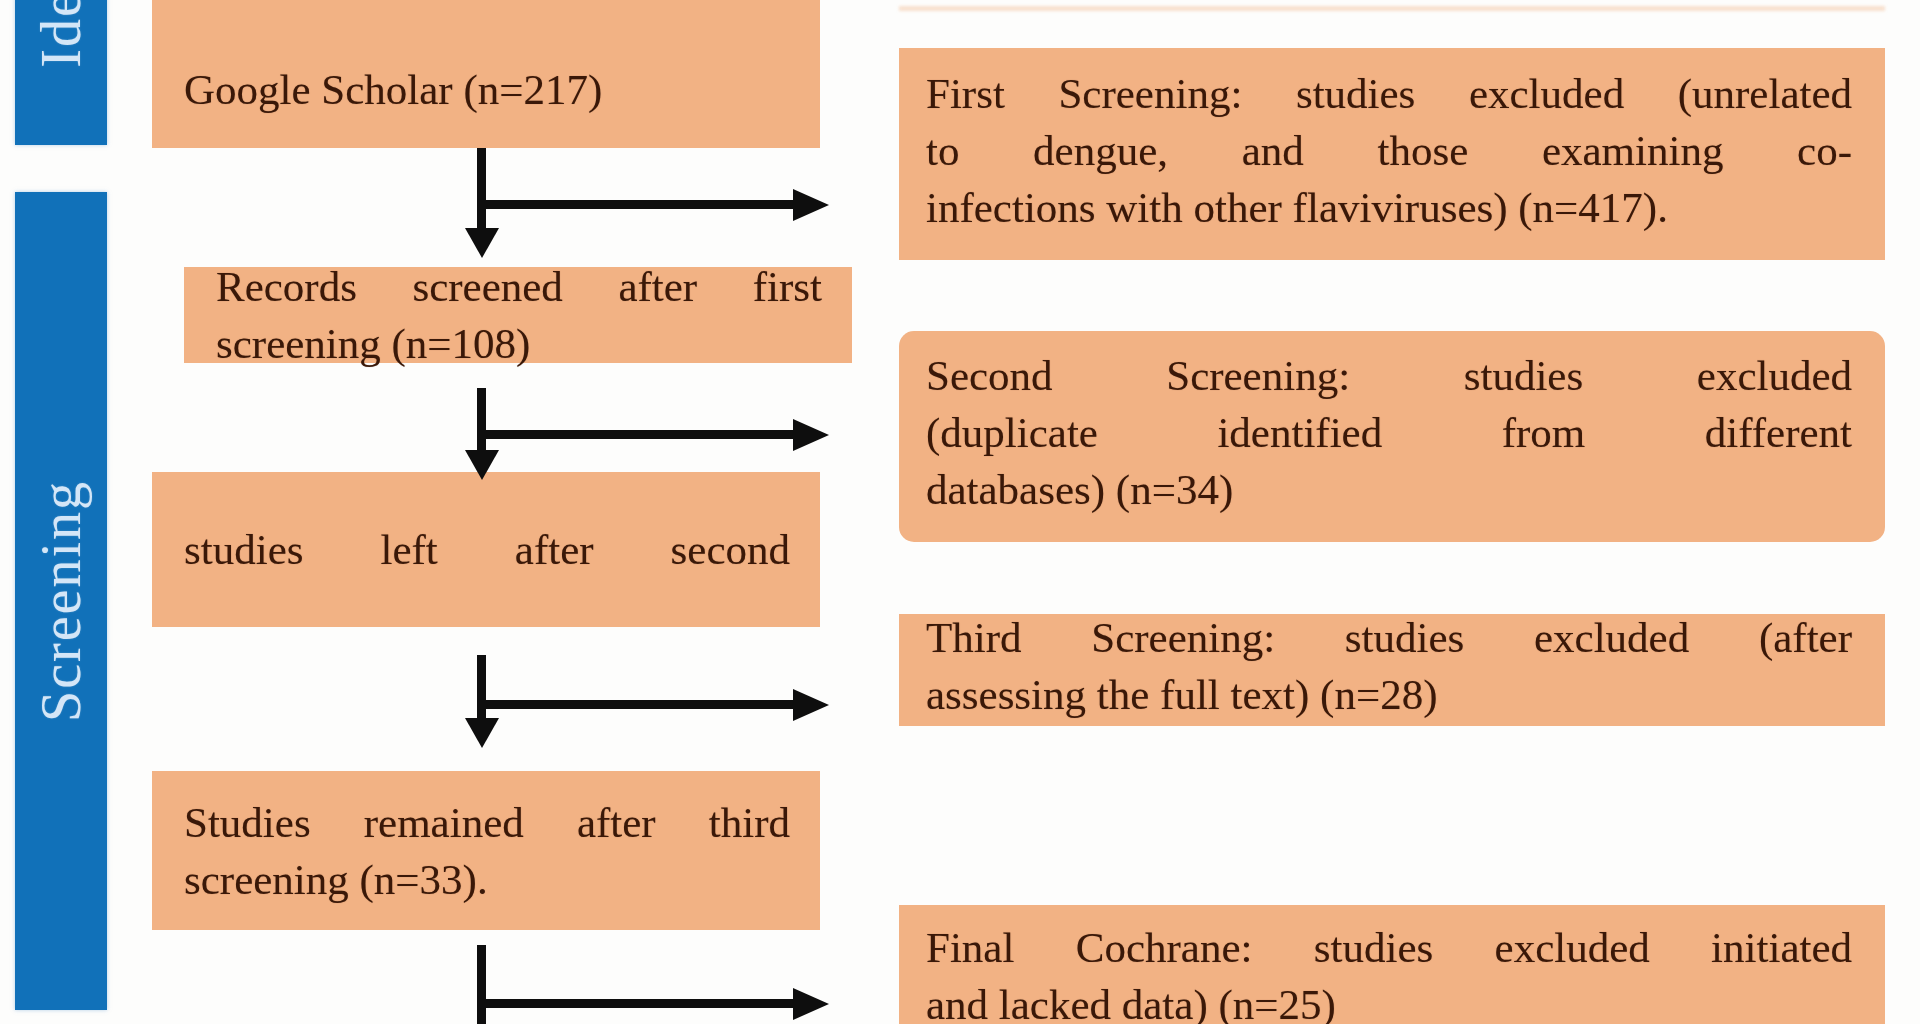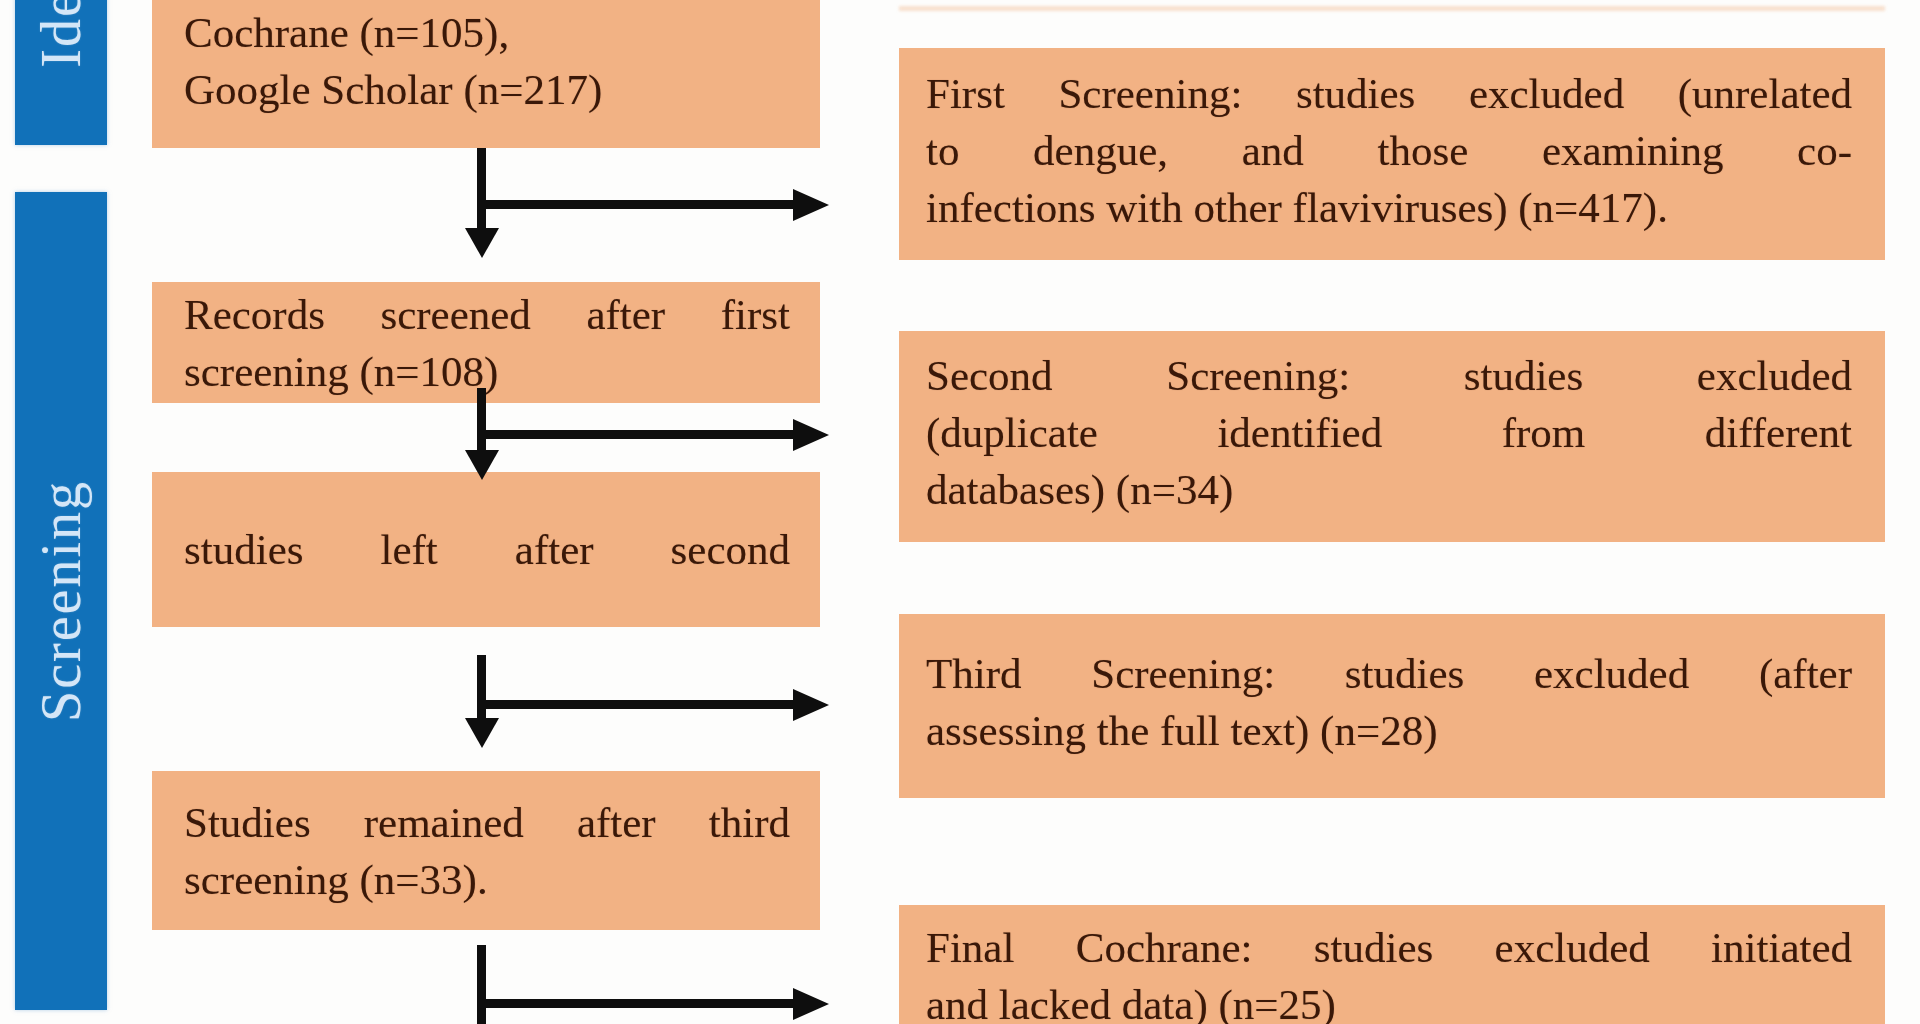--- a/index.html
+++ b/index.html
@@ -30,26 +30,26 @@
     font-size:43px;line-height:57px;
     display:flex;flex-direction:column;justify-content:center;
     box-sizing:border-box;
     text-shadow:0 0 1px rgba(58,24,8,.35);
   }
   .fbox.left{left:152px;width:668px;padding:0 30px 0 32px;}
   .fbox.right{left:899px;width:986px;padding:0 33px 8px 27px;}
   .fbox .jl{width:100%;text-align:justify;text-align-last:justify;}
   .fbox .ll{width:100%;text-align:left;}
   #box-l1{top:-60px;height:208px;justify-content:flex-end;padding-bottom:30px;}
-  #box-l2{top:282px;height:121px;}
+  #box-l2{top:267px;height:96px;margin-left:32px;}
   #box-l3{top:472px;height:155px;}
   #box-l4{top:771px;height:159px;align-items:flex-end;}
   #box-r1{top:48px;height:212px;}
-  #box-r2{top:331px;height:211px;}
-  #box-r3{top:614px;height:184px;align-items:center;}
+  #box-r2{top:331px;height:211px;border-radius:15px;}
+  #box-r3{top:614px;height:112px;align-items:center;}
   #box-r4{top:905px;height:186px;justify-content:flex-start;padding-top:14px;}
   
   .vline,.hline{position:absolute;background:var(--arrow,#0e0e0e);}
   .vline{width:9px;left:477px;}
   .hline{height:9px;left:477px;width:316px;}
   .head-down{
     position:absolute;left:465px;width:0;height:0;
     border-left:17px solid transparent;border-right:17px solid transparent;
     border-top:30px solid var(--arrow,#0e0e0e);
   }
@@ -72,21 +72,20 @@
   <div class="artifact-strip"></div>
 
   <div class="vbar bar-identification">
     <span class="vlabel">Identification</span>
   </div>
   <div class="vbar bar-screening">
     <span class="vlabel">Screening</span>
   </div>
 
   <div class="fbox left" id="box-l1">
-    <div class="ll">Cochrane (n=105),</div>
     <div class="ll">Google Scholar (n=217)</div>
   </div>
   <div class="fbox left" id="box-l2">
     <div class="jl">Records screened after first</div>
     <div class="ll">screening (n=108)</div>
   </div>
   <div class="fbox left" id="box-l3">
     <div class="jl">studies left after second</div>
   </div>
   <div class="fbox left" id="box-l4">

